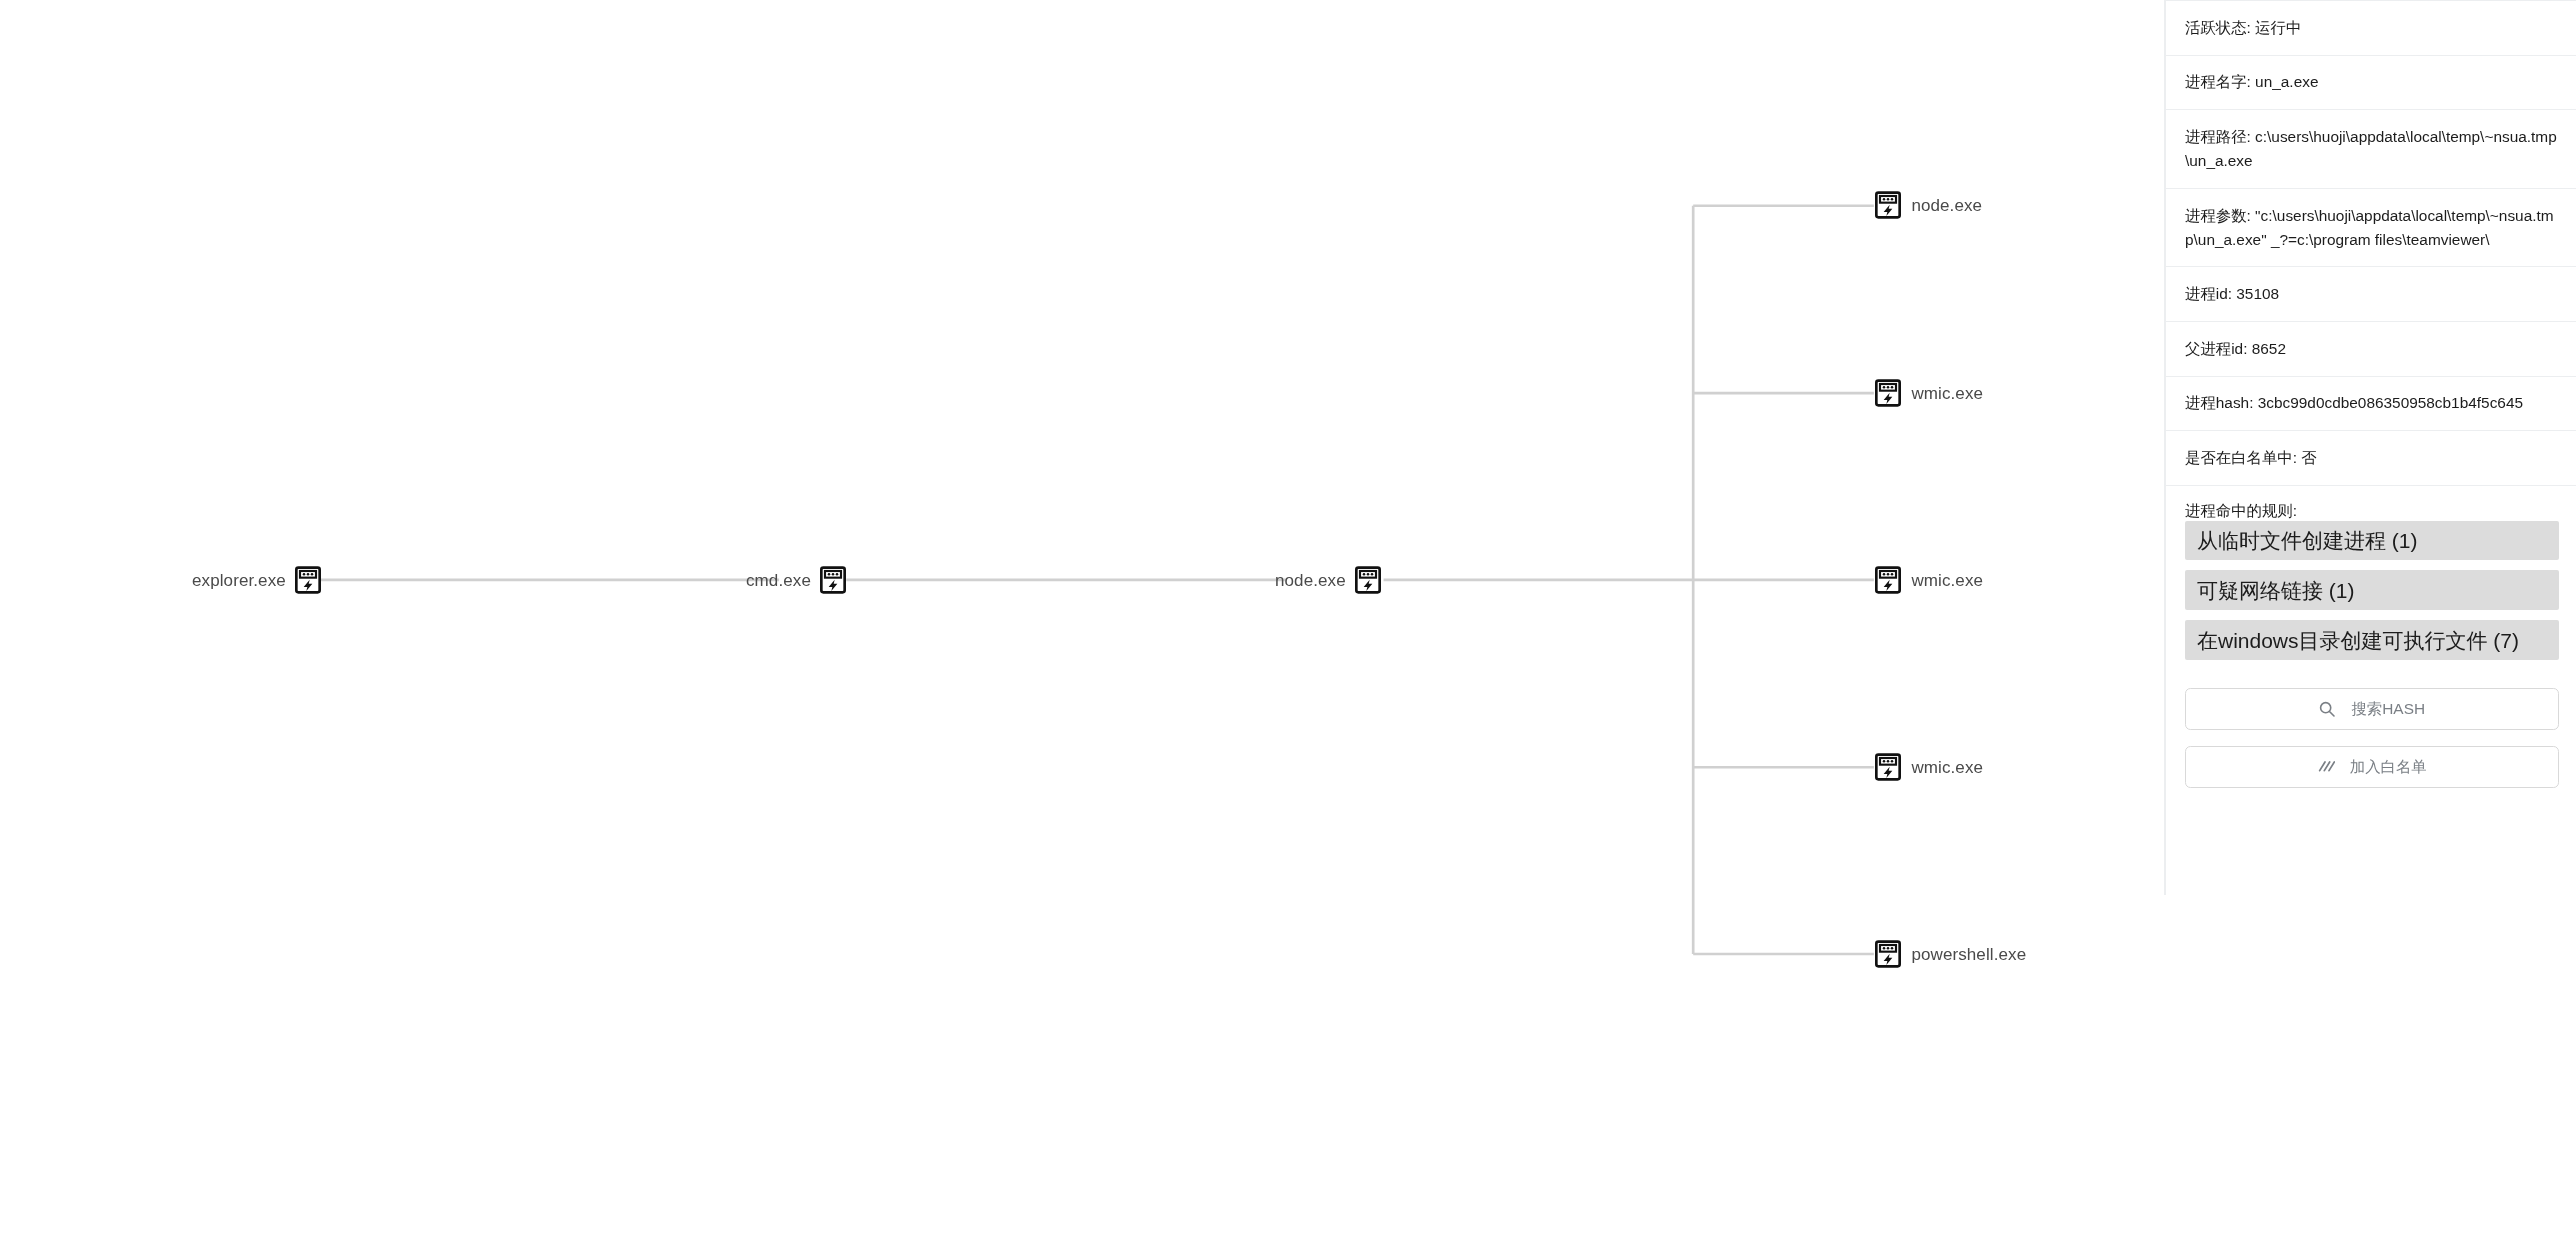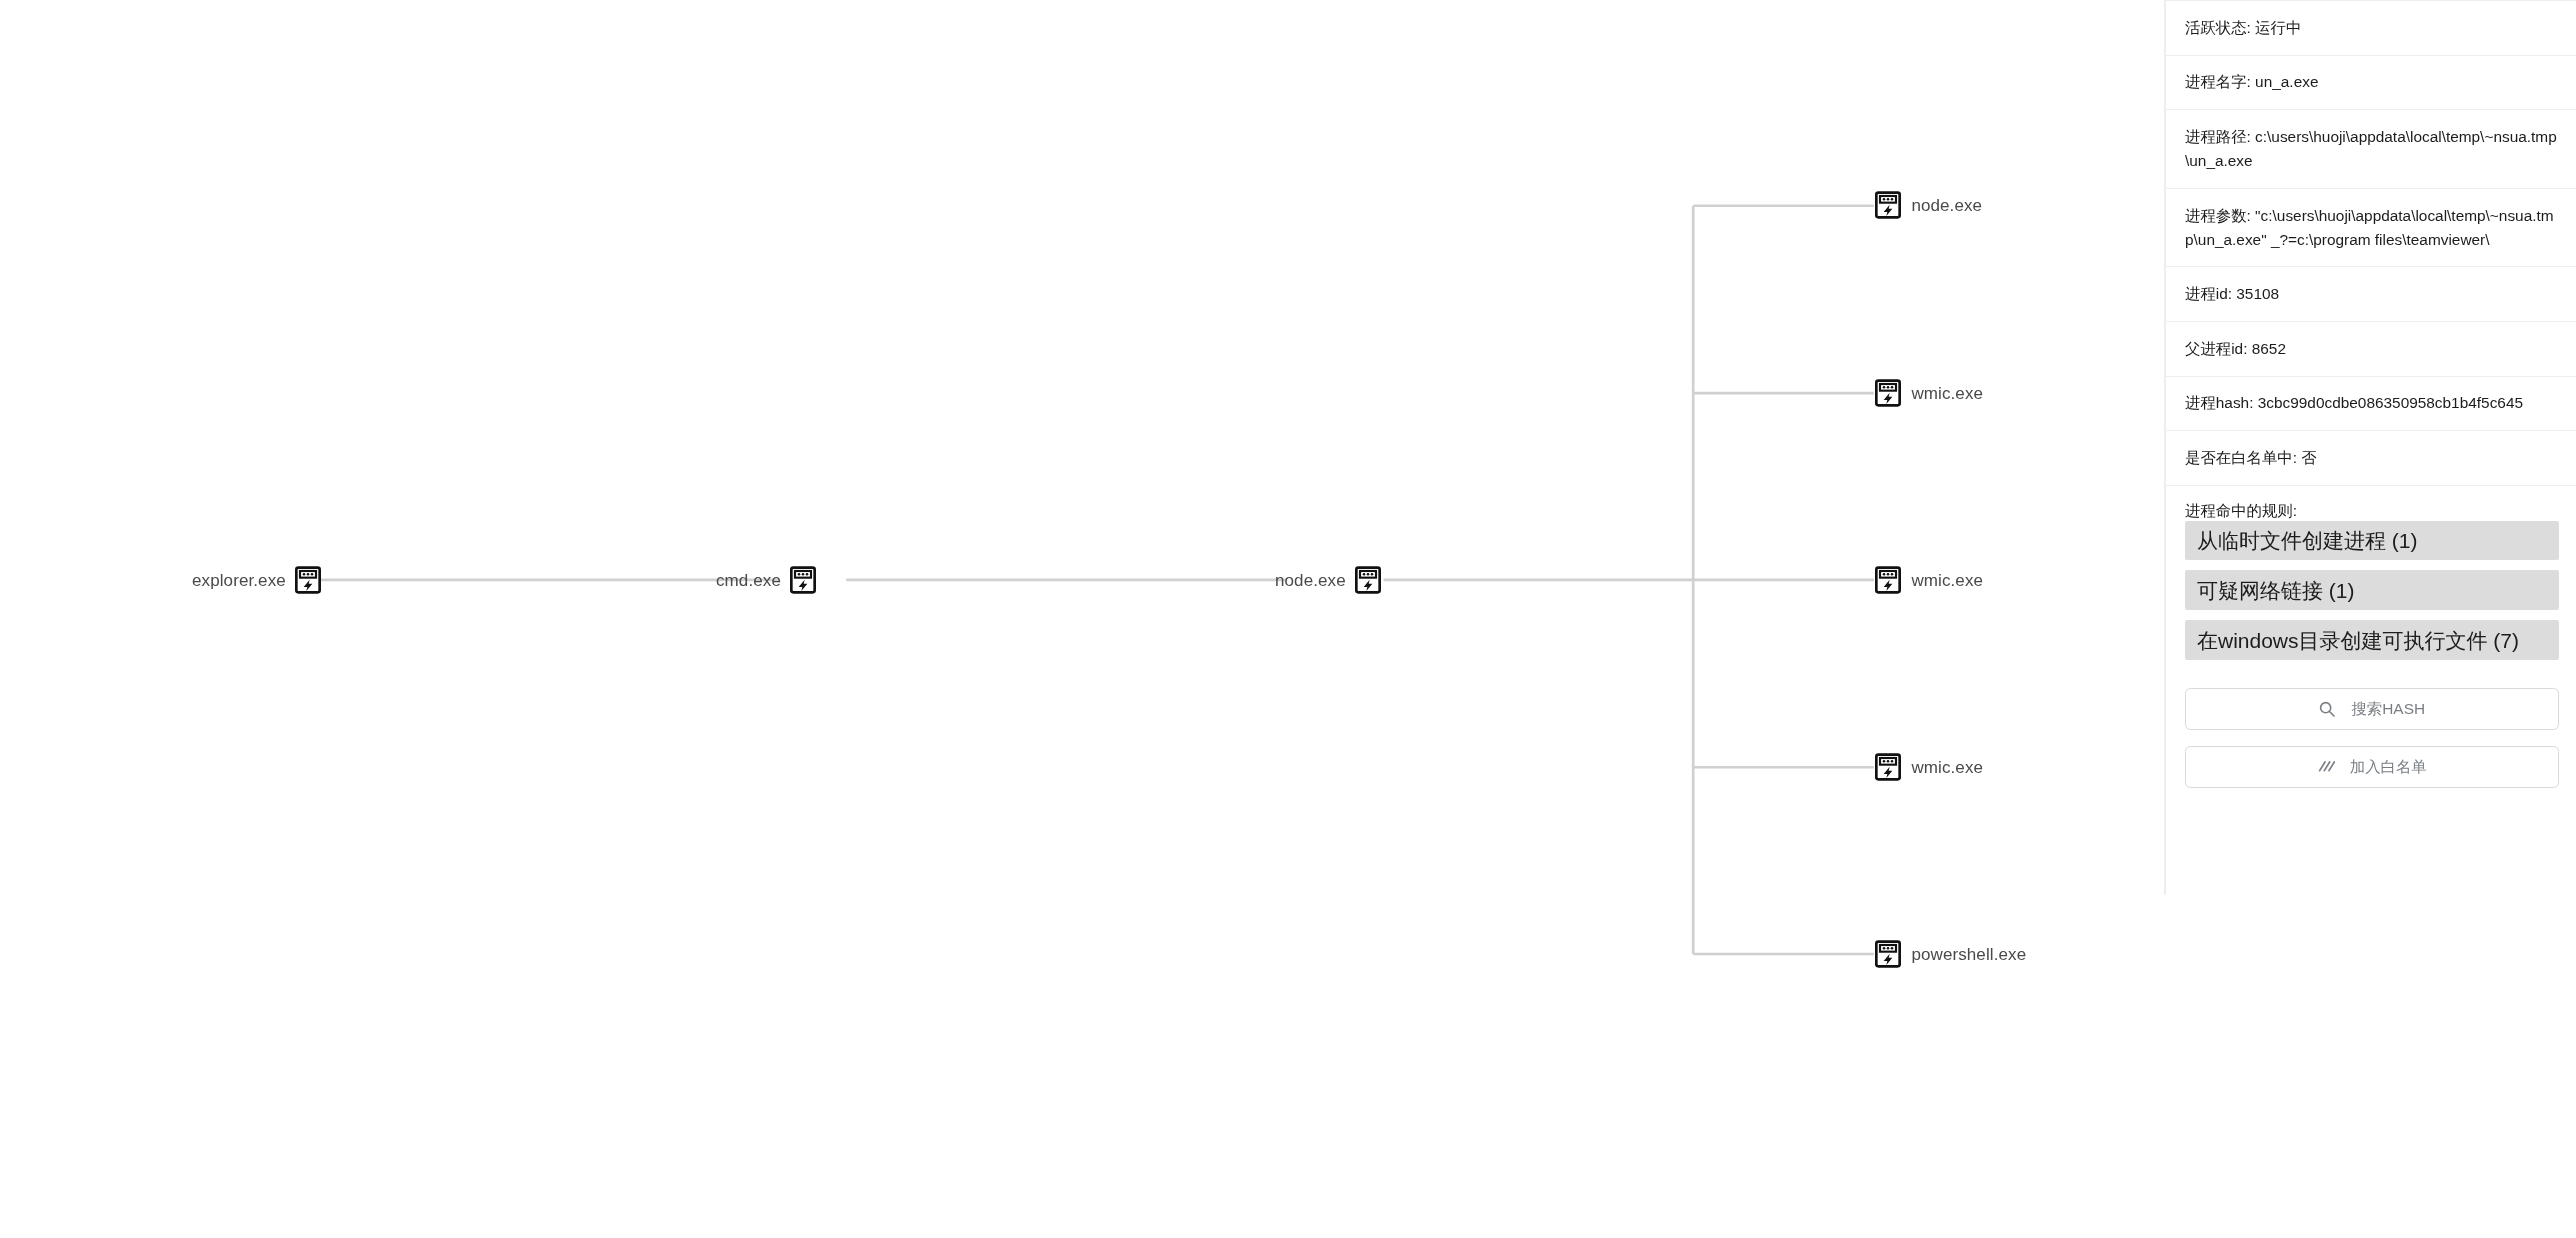--- a/index.html
+++ b/index.html
@@ -149,21 +149,21 @@
         <rect x="3.5" y="2.5" width="35" height="37" rx="3" ry="3" fill="#ffffff" stroke="#111111" stroke-width="4"></rect>
         <rect x="9" y="7.5" width="24" height="10" fill="#ffffff" stroke="#111111" stroke-width="3.2"></rect>
         <circle cx="15" cy="12.5" r="1.9" fill="#111111"></circle>
         <circle cx="21" cy="12.5" r="1.9" fill="#111111"></circle>
         <circle cx="27" cy="12.5" r="1.9" fill="#111111"></circle>
         <path d="M23.5 20.5 L14.5 31.5 L20 31.5 L18.5 37.5 L27.5 26.5 L22 26.5 Z" fill="#111111"></path>
       </svg>
     </span>
   </div>
 
-  <div class="proc-node label-left" style="left:716px; top:566px;">
+  <div class="proc-node label-left" style="left:746px; top:566px;">
     <span class="proc-label">cmd.exe</span>
     <span class="app-icon-wrap">
       <svg class="app-icon" viewBox="0 0 42 42" xmlns="http://www.w3.org/2000/svg">
         <rect x="3.5" y="2.5" width="35" height="37" rx="3" ry="3" fill="#ffffff" stroke="#111111" stroke-width="4"></rect>
         <rect x="9" y="7.5" width="24" height="10" fill="#ffffff" stroke="#111111" stroke-width="3.2"></rect>
         <circle cx="15" cy="12.5" r="1.9" fill="#111111"></circle>
         <circle cx="21" cy="12.5" r="1.9" fill="#111111"></circle>
         <circle cx="27" cy="12.5" r="1.9" fill="#111111"></circle>
         <path d="M23.5 20.5 L14.5 31.5 L20 31.5 L18.5 37.5 L27.5 26.5 L22 26.5 Z" fill="#111111"></path>
       </svg>

